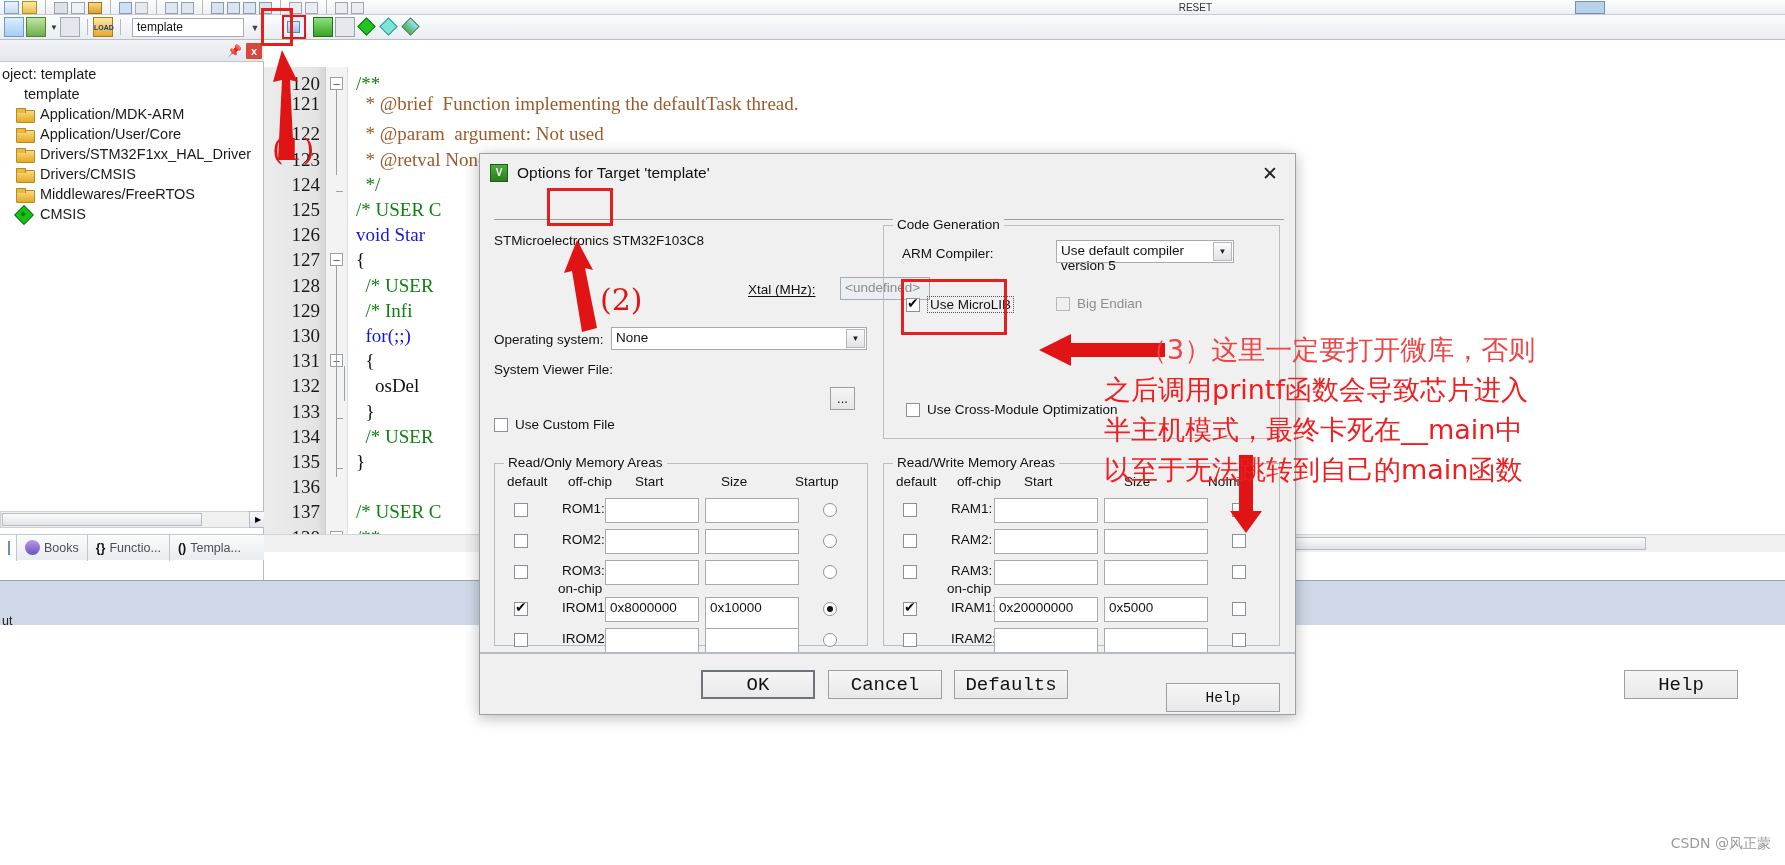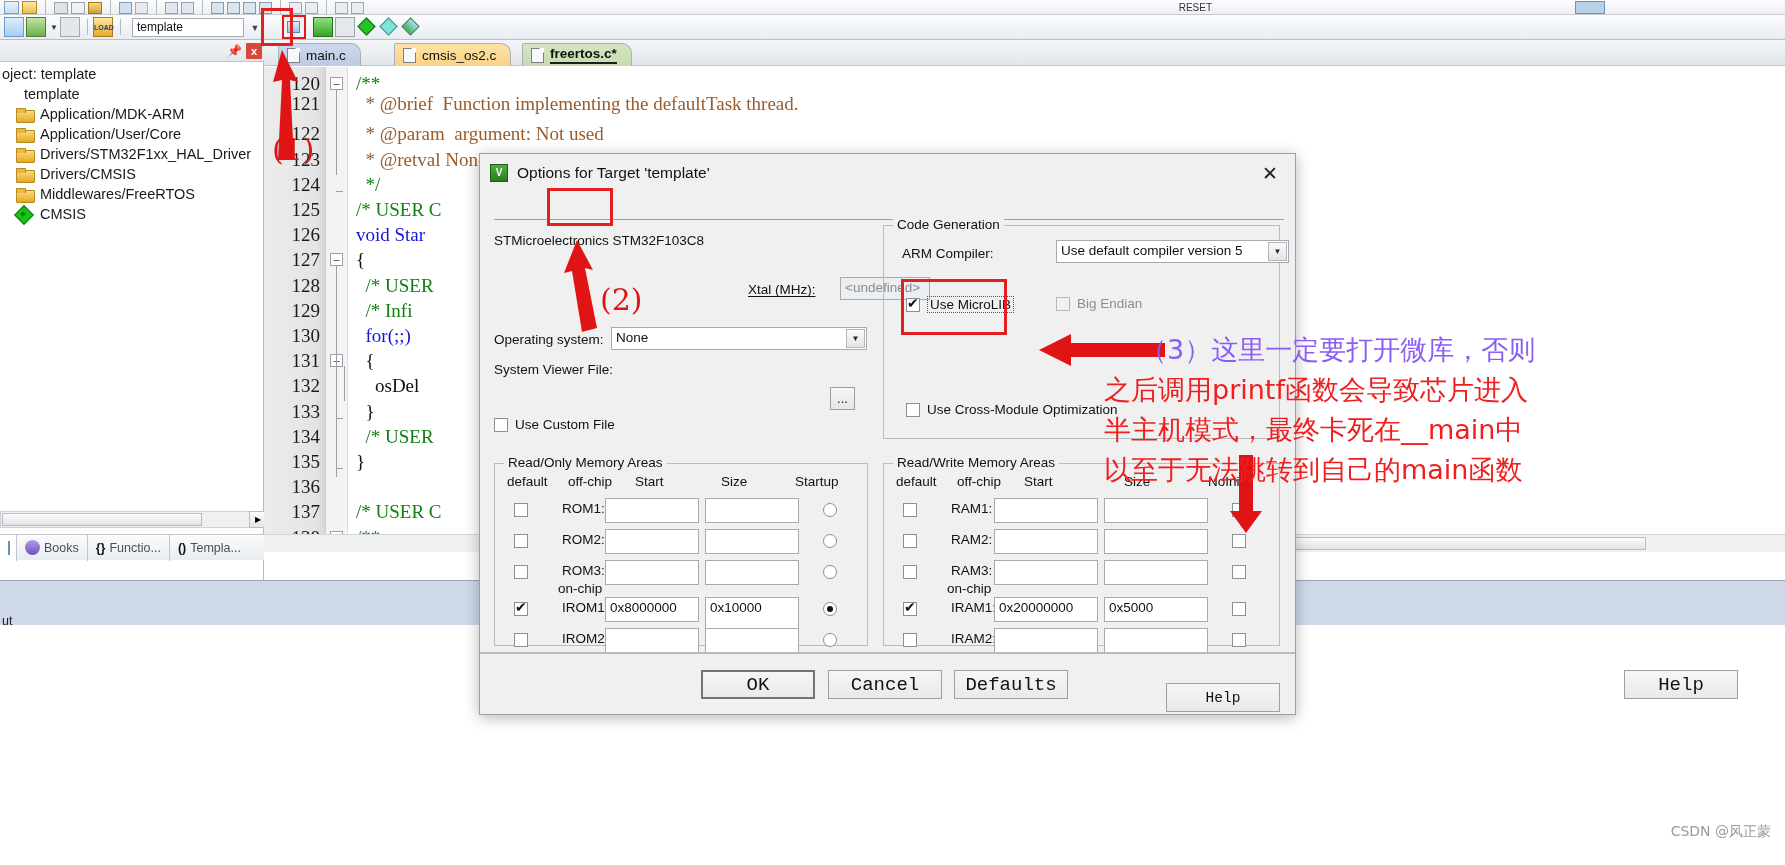--- a/index.html
+++ b/index.html
@@ -310,21 +310,21 @@
   .anno-text {
     position:absolute; color:#f01e1e; font-size:27px; line-height:36px;
     font-family:"DejaVu Sans", sans-serif; white-space:nowrap; z-index:80;
   }
   .anno-num {
     position:absolute; color:#e01414; font-size:30px; z-index:80;
     font-family:"DejaVu Serif", serif;
   }
   svg.arrow { position:absolute; z-index:75; overflow:visible; }
   .csdn {
-    position:absolute; right:14px; bottom:24px; font-size:14px; color:#9a9a9a;
+    position:absolute; right:14px; bottom:12px; font-size:14px; color:#9a9a9a;
     font-family:"DejaVu Sans", sans-serif;
   }
 </style>
 </head>
 <body>
 
 <div class="toolbar-top">
   <div style="display:flex;align-items:center;height:15px;padding-left:4px;gap:3px;">
     <span style="width:15px;height:13px;background:linear-gradient(#eaf2fb,#c8dcf2);border:1px solid #7a9fc8;display:inline-block;"></span>
     <span style="width:15px;height:13px;background:linear-gradient(#ffe9a8,#e8bd4d);border:1px solid #b58b22;display:inline-block;"></span>
@@ -440,34 +440,20 @@
       <span>Functio...</span>
     </div>
     <div class="btab">
       <span style="font-weight:bold;color:#111;margin-right:4px;">()</span>
       <span>Templa...</span>
     </div>
   </div>
 </div>
 
 <div class="editor-wrap">
-  <div class="tabbar">
-    <div class="ftab t1">
-      <span class="pg"></span>
-      <span class="lbl">main.c</span>
-    </div>
-    <div class="ftab t2">
-      <span class="pg"></span>
-      <span class="lbl">cmsis_os2.c</span>
-    </div>
-    <div class="ftab t3">
-      <span class="pg"></span>
-      <span class="lbl">freertos.c*</span>
-    </div>
-  </div>
 
   <div class="code-area">
     <div class="gutter"></div>
     <div class="fold-col"></div>
 
     <div id="code-lines">
         <div class="code-line" style="top: 4px;"><span class="ln" style="top: 0px;">120</span><span class="fold-box" style="top: 6px;">–</span><span class="ctext c-cmt" style="top: 0px;">/**</span></div>
         <div class="code-line" style="top: 24px;"><span class="ln" style="top: 0px;">121</span><span class="ctext c-doc" style="top: 0px;">  * @brief  Function implementing the defaultTask thread.</span></div>
         <div class="code-line" style="top: 54.4px;"><span class="ln" style="top: 0px;">122</span><span class="ctext c-doc" style="top: 0px;">  * @param  argument: Not used</span></div>
         <div class="code-line" style="top: 79.6px;"><span class="ln" style="top: 0px;">123</span><span class="ctext c-doc" style="top: 0px;">  * @retval None</span></div>
@@ -530,21 +516,21 @@
 
     <div style="position:absolute;left:14px;top:197px;display:flex;align-items:center;gap:7px;">
       <span class="cb"></span>
       <span class="lbl">Use Custom File</span>
     </div>
 
     <div class="group" style="left:403px;top:5px;width:397px;height:214px;">
       <div class="gtitle">Code Generation</div>
 
       <div class="lbl" style="position:absolute;left:18px;top:20px;">ARM Compiler:</div>
-      <div class="fld" style="position:absolute;left:172px;top:14px;width:233px;height:23px;">
+      <div class="fld" style="position:absolute;left:172px;top:14px;width:178px;height:23px;">
         <span>Use default compiler version 5</span>
         <span class="dropdown-arrow">▼</span>
       </div>
 
       <div style="position:absolute;left:22px;top:70px;display:flex;align-items:center;gap:7px;">
         <span class="cb checked"></span>
         <span class="lbl" style="border:1px dotted #555;padding:0 2px;">Use MicroLIB</span>
         <span class="red-box-microlib"></span>
       </div>
 
@@ -692,19 +678,19 @@
 
 <svg class="arrow" style="left:1037px;top:330px;width:130px;height:40px;">
   <polygon points="2,20 34,4 34,13 128,13 128,27 34,27 34,36" fill="#e01414"></polygon>
 </svg>
 
 <svg class="arrow" style="left:1228px;top:455px;width:36px;height:80px;">
   <polygon points="11,0 25,0 25,56 34,56 18,78 2,56 11,56" fill="#e01414"></polygon>
 </svg>
 
 <div id="anno-note">
-    <div class="anno-text" style="left: 1140px; top: 332px; color: #8b5cf6;">（3）这里一定要打开微库，否则</div>
+    <div class="anno-text" style="left: 1140px; top: 332px; color: #ef4444;">（3）这里一定要打开微库，否则</div>
     <div class="anno-text" style="left: 1104px; top: 372px; color: rgb(240, 30, 30);">之后调用printf函数会导致芯片进入</div>
     <div class="anno-text" style="left: 1104px; top: 412px; color: rgb(240, 30, 30);">半主机模式，最终卡死在__main中</div>
     <div class="anno-text" style="left: 1104px; top: 452px; color: rgb(240, 30, 30);">以至于无法跳转到自己的main函数</div>
   </div>
 
 <div class="csdn">CSDN @风正蒙</div>
 
 </body></html>

